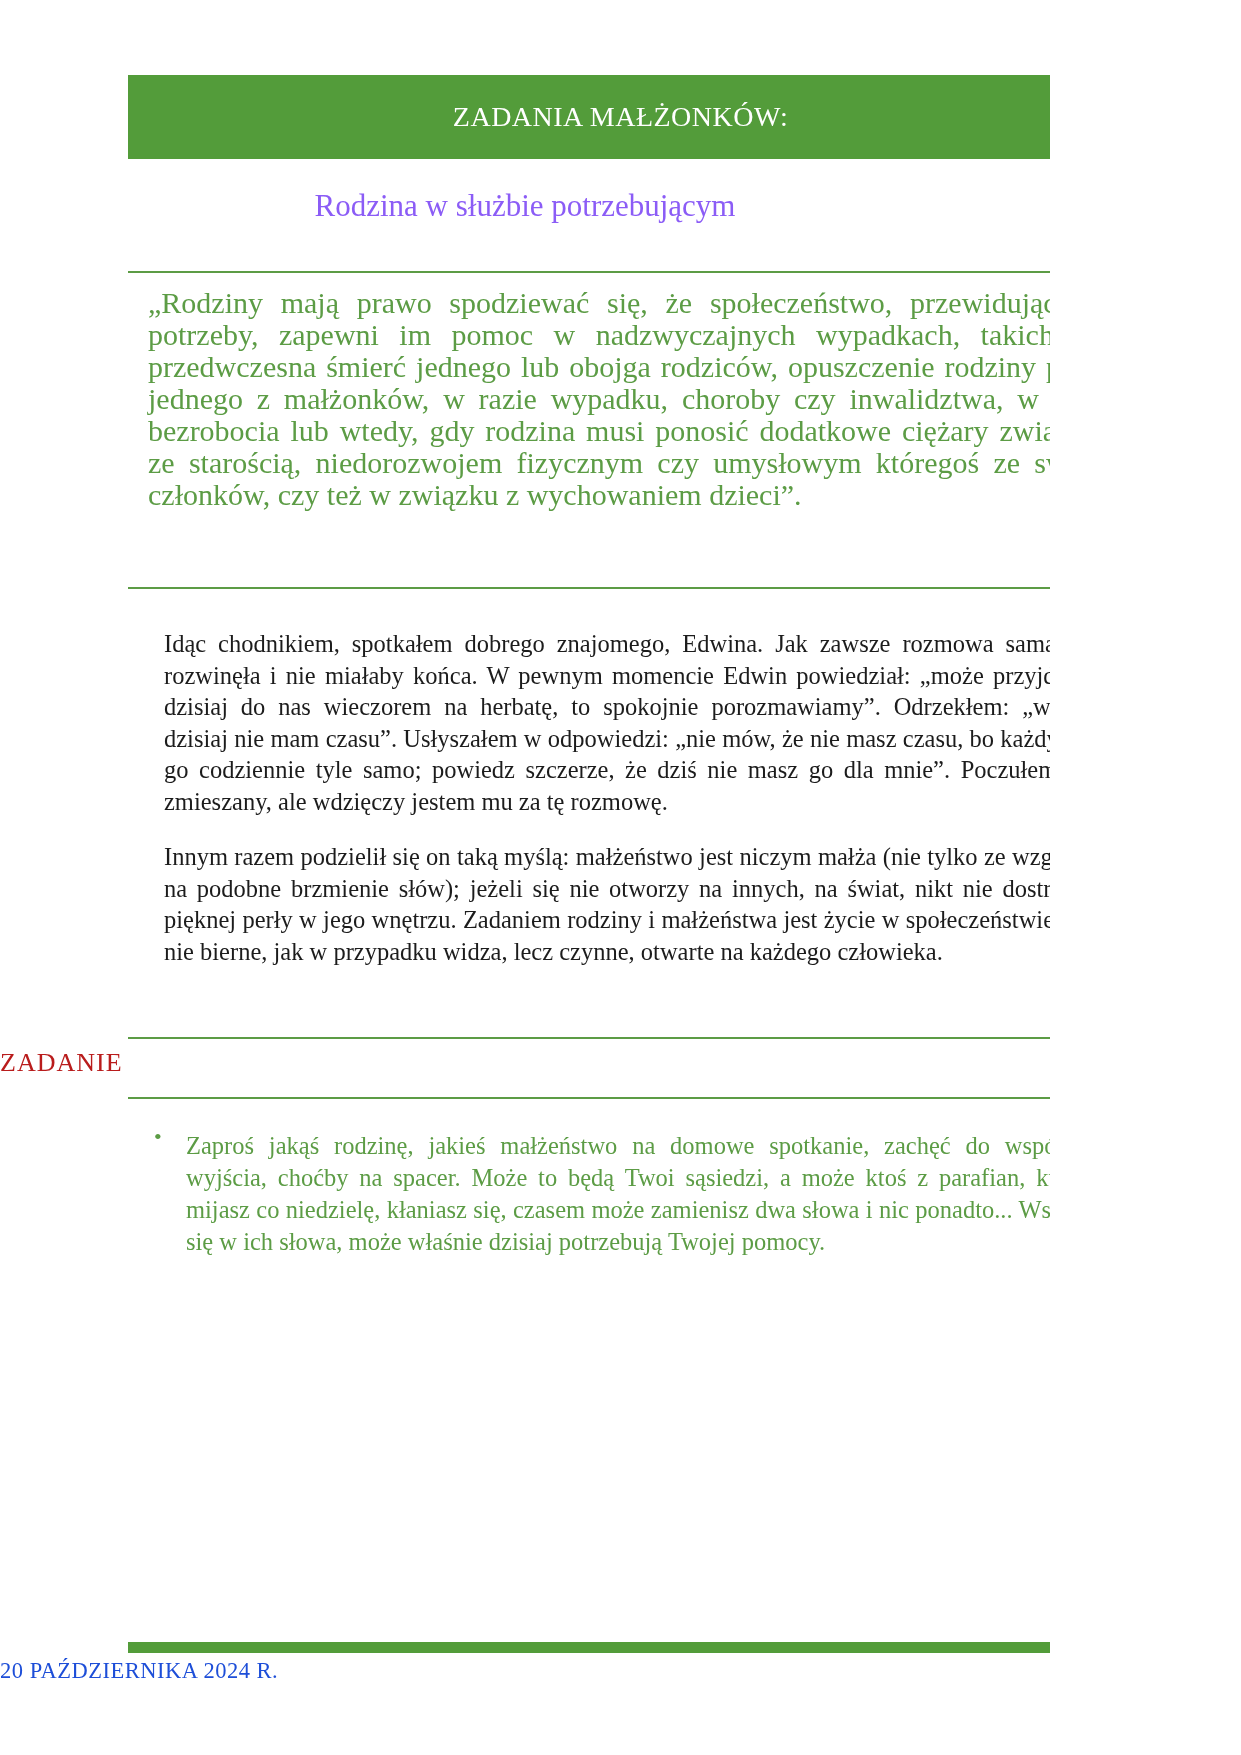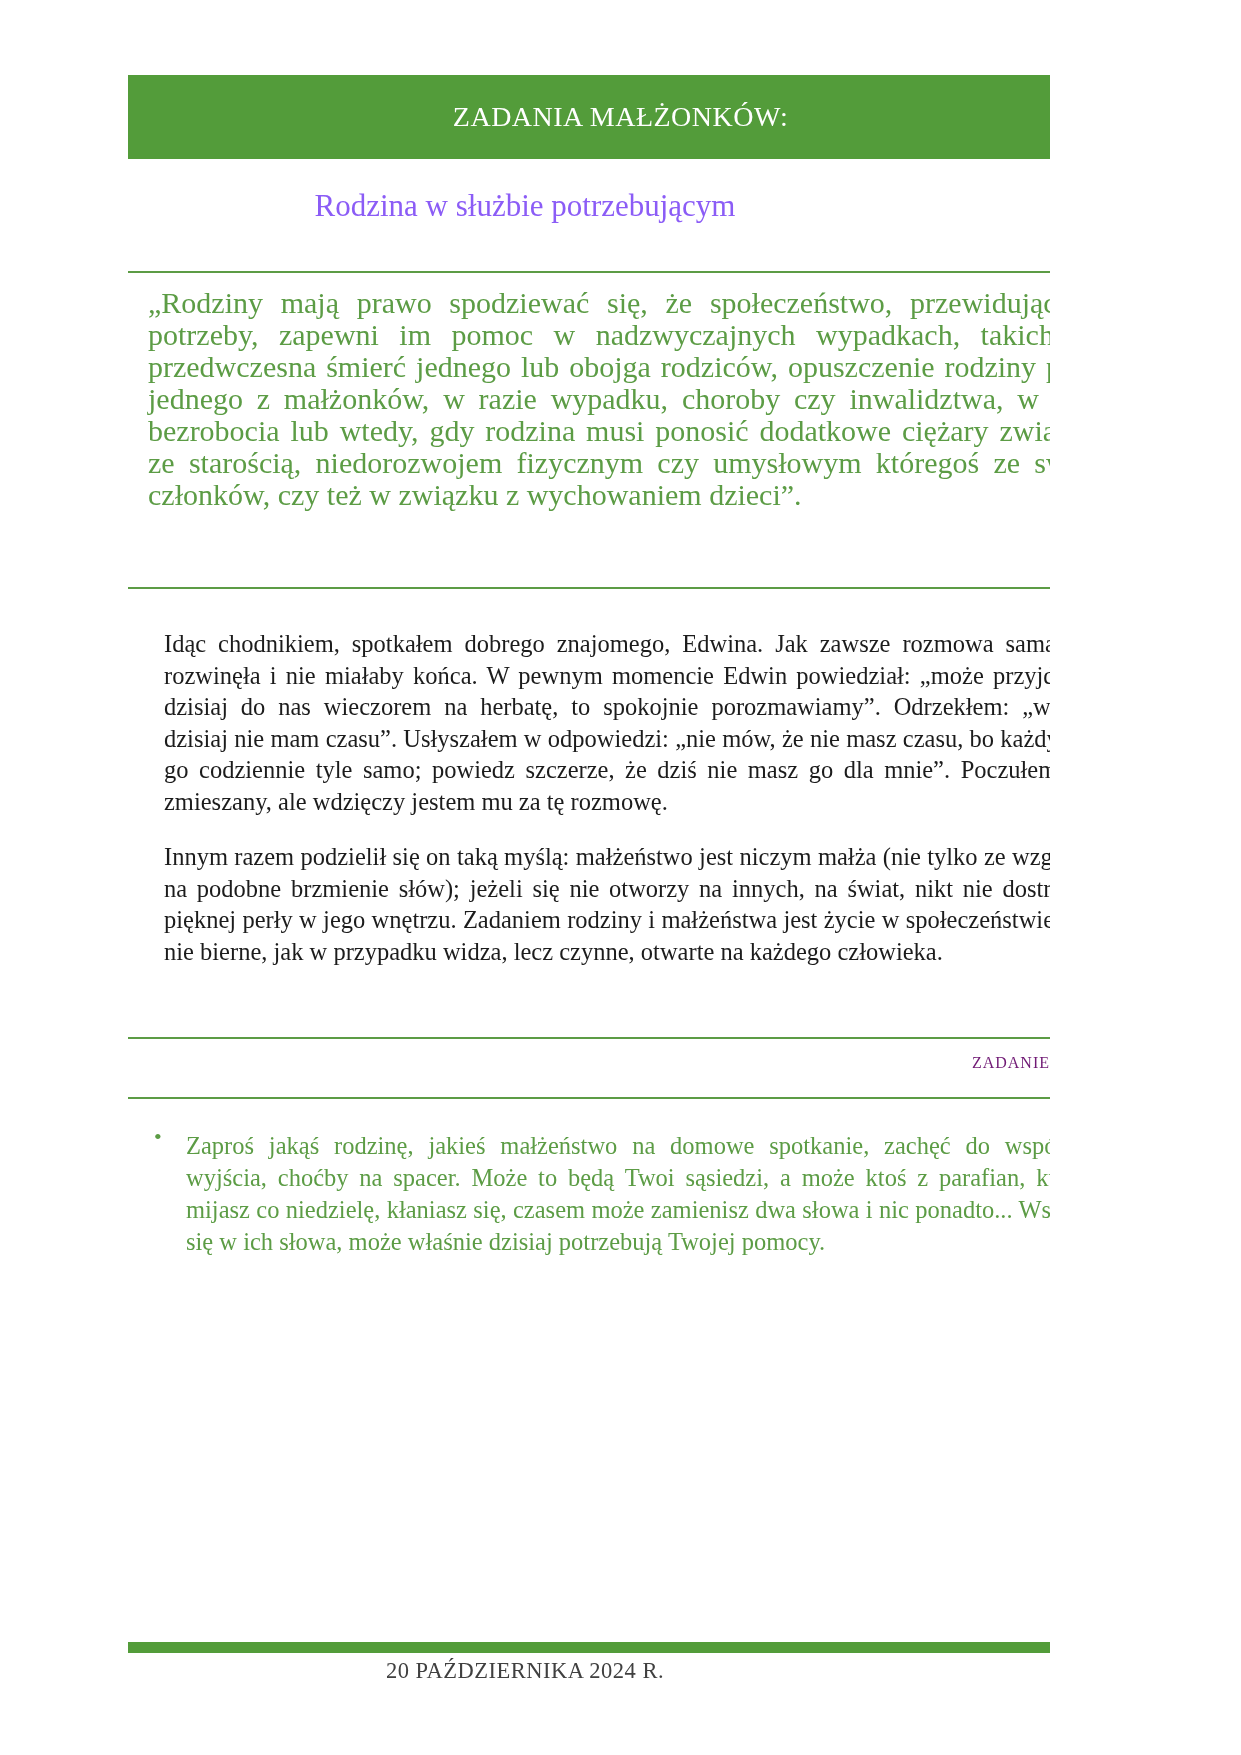--- a/index.html
+++ b/index.html
@@ -84,23 +84,23 @@
     line-height: 31.5px;
     text-align: justify;
   }
   .body-block p { margin: 16px; }
   .body-block p + p { margin-top: 24px; }
   .task-heading {
     position: absolute;
     left: 0;
     top: 1049px;
     width: 100%;
-    text-align: right;
-    color: #701a75;
-    font-size: 16px;
+    text-align: left;
+    color: #b91c1c;
+    font-size: 26px;
     line-height: 28px;
     letter-spacing: 1px;
   }
   .task-bullet-row {
     position: absolute;
     left: 148px;
     top: 1121px;
     width: 963px;
     display: flex;
     align-items: flex-start;
@@ -126,22 +126,21 @@
     top: 1642px;
     width: 985px;
     height: 11px;
     background: #539c3a;
   }
   .footer-date {
     position: absolute;
     left: 0;
     top: 1656px;
     width: 100%;
-    text-align: center;
-    color: #404040;
+    color: #1d4ed8;
     font-size: 22.5px;
     line-height: 29px;
     letter-spacing: 0.5px;
   }
 </style>
 </head>
 <body>
 
 <div class="page">
 

